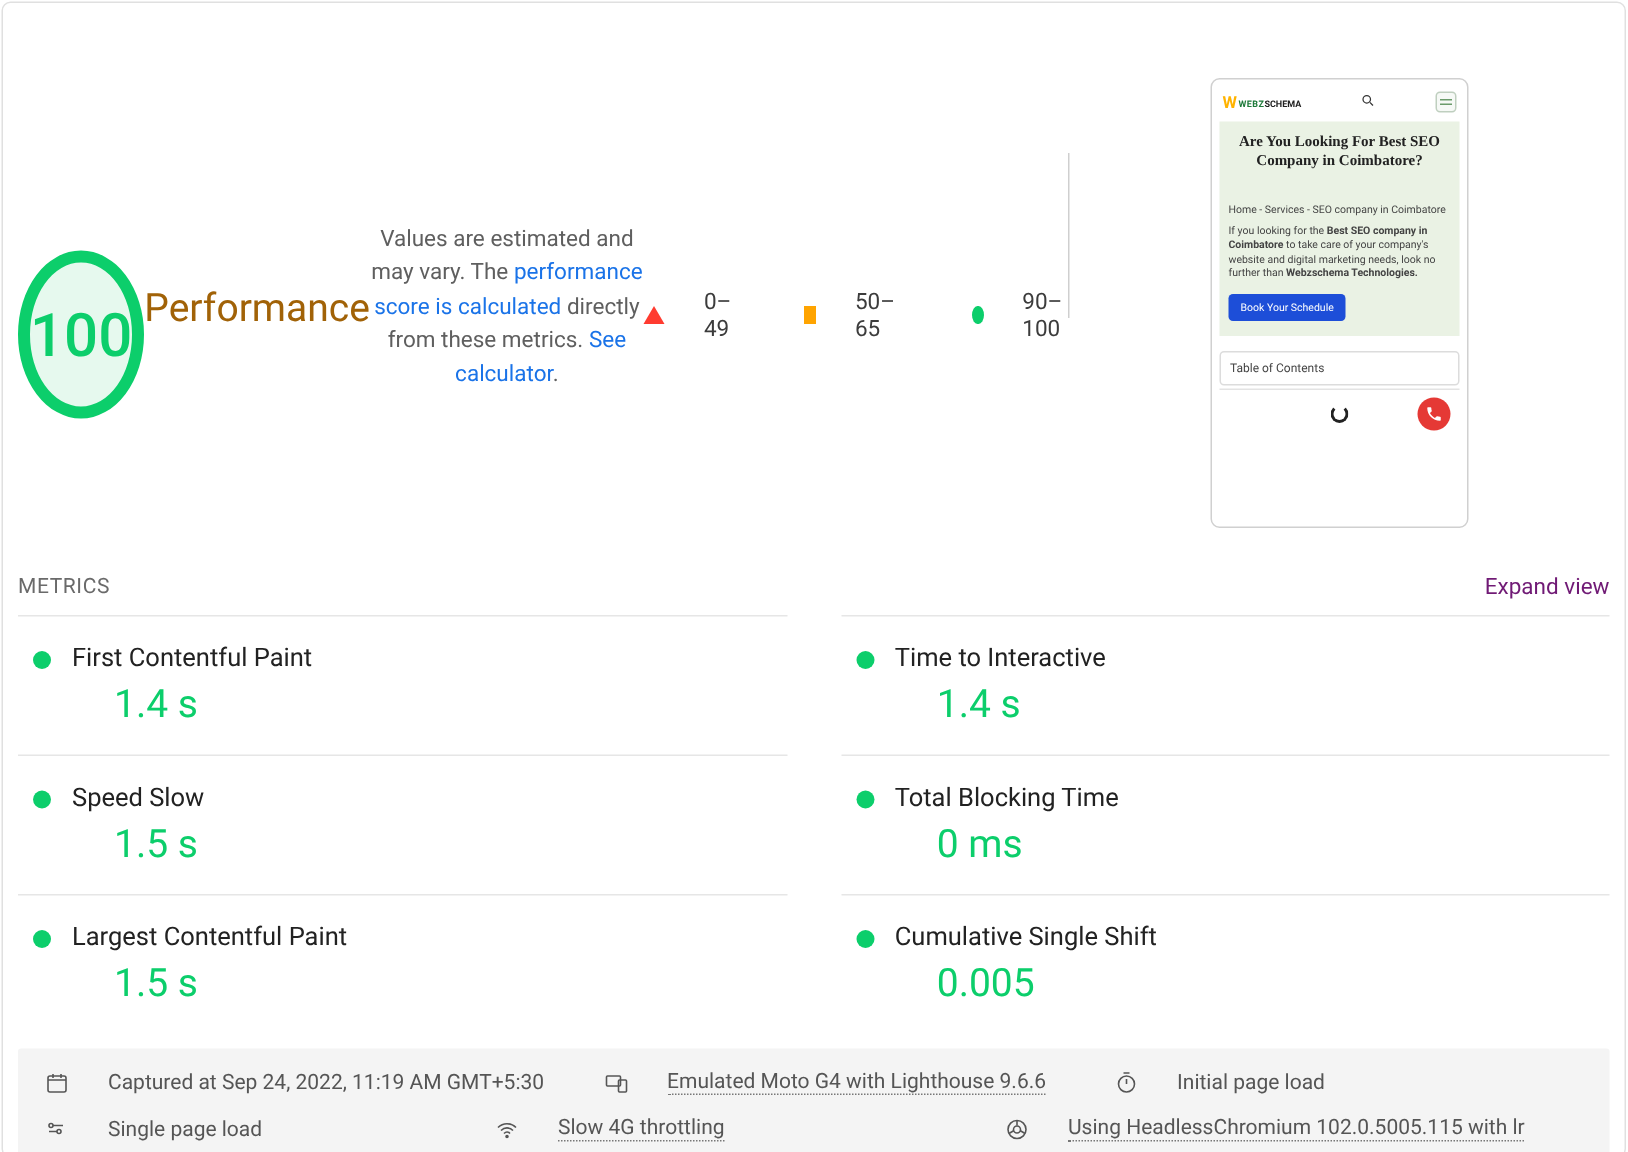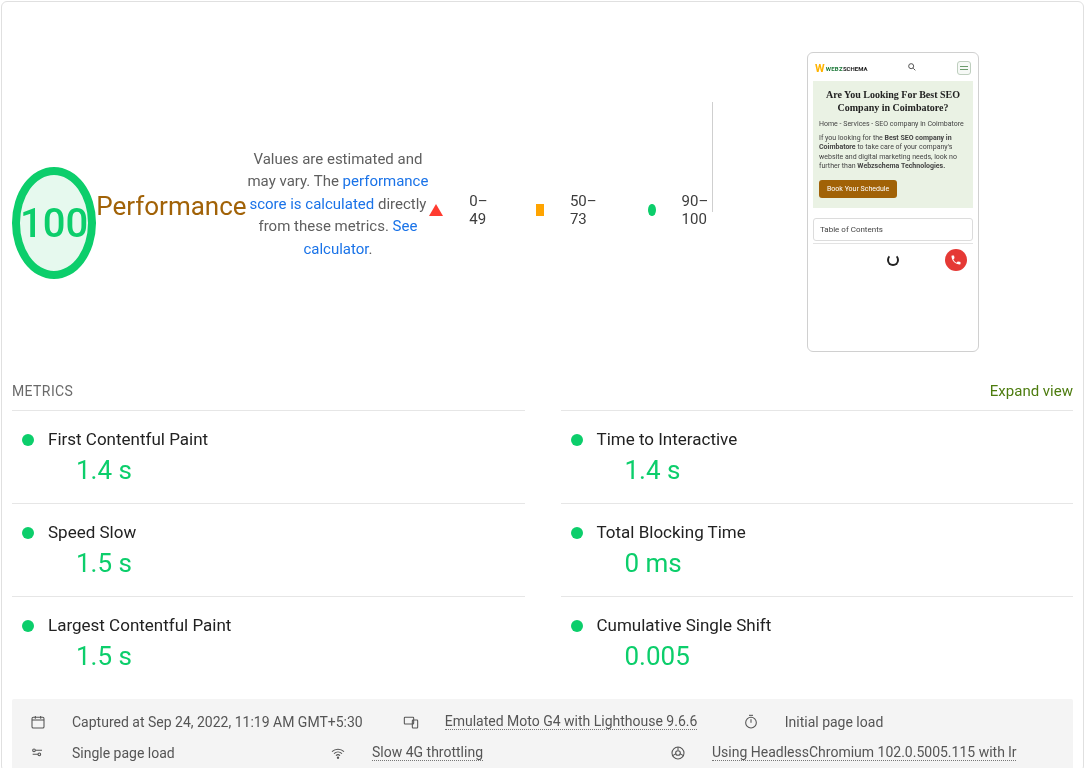--- a/index.html
+++ b/index.html
@@ -23,31 +23,31 @@
   .pv-header { display: flex; align-items: center; justify-content: space-between; padding: 3px 2px 6px 2px; }
   .pv-logo { display:flex; align-items:center; gap:1px; }
   .pv-logo-w { color:#ffb300; font-weight:bold; font-size:11px; }
   .pv-logo-text { color:#1e7a3a; font-weight:bold; font-size:6px; letter-spacing:0.3px;}
   .pv-logo-text2 { color:#222; font-weight:bold; font-size:6px; }
   .pv-search { color:#444; font-size:10px; }
   .pv-menu { width:14px; height:14px; border:1px solid #bfcfbf; border-radius:3px; display:flex; flex-direction:column; justify-content:center; align-items:center; gap:2px; background:#f6f9f6;}
   .pv-menu span{ width:8px; height:1px; background:#6b9b6b; display:block;}
   .pv-hero { background:#eaf2e4; padding:8px 6px 10px 6px; border-radius:0; }
   .pv-title { font-weight:700; text-align:center; font-size:10px; color:#222; line-height:1.25; font-family: Georgia, serif;}
-  .pv-bread { font-size:7px; color:#444; margin-top:6px; }
+  .pv-bread { font-size:7px; color:#444; margin-top:22px; }
   .pv-body { font-size:7px; color:#444; margin-top:6px; line-height:1.35; }
-  .pv-btn { background:#a16207; color:#fff; font-size:7px; padding:5px 8px; border-radius:3px; display:inline-block; margin-top:8px; }
+  .pv-btn { background:#1d4ed8; color:#fff; font-size:7px; padding:5px 8px; border-radius:3px; display:inline-block; margin-top:8px; }
   .pv-toc { border:1px solid #dcdcdc; border-radius:3px; padding:6px 6px; font-size:8px; color:#444; margin-top:10px; background:#fff;}
   .pv-bottom { height:34px; border-top:1px solid #e3e3e3; display:flex; align-items:center; justify-content:center; position:relative; margin-top:2px;}
   .pv-spinner { width:12px; height:12px; border:2px solid #222; border-top-color:transparent; border-radius:50%; }
   .pv-call { position:absolute; right:6px; width:22px; height:22px; border-radius:50%; background:#e53935; display:flex; align-items:center; justify-content:center; }
   .pv-call svg { width:12px; height:12px; fill:#fff; }
 
   .section-head { display:flex; justify-content:space-between; align-items:center; padding: 0 10px 10px 10px; color:#6a6a6a; font-size:14px; letter-spacing:0.4px;}
-  .expand { color:#4d7c0f; font-size:15px; letter-spacing:0; }
+  .expand { color:#701a75; font-size:15px; letter-spacing:0; }
 
   .metrics { display:grid; grid-template-columns: 1fr 1fr; gap: 0 36px; padding: 0 10px; }
   .metric { border-top:1px solid #e6e6e6; padding:18px 0 18px 0; display:flex; align-items:flex-start; gap:14px; }
   .dot { width:12px; height:12px; border-radius:50%; background:#0cce6b; margin-top:5px; margin-left:10px; flex-shrink:0;}
   .m-body { flex:1; }
   .m-label { font-size:17px; color:#222; }
   .m-val { font-size:26px; color:#0cce6b; margin-top:6px; font-weight:400;margin-left:28px; }
 
   .footer { background:#f4f4f4; margin:10px 10px 0 10px; padding:14px 18px 10px 18px; display:flex; flex-wrap:wrap; column-gap:40px; row-gap:14px; font-size:14px; color:#555; border-radius:2px 2px 0 0;}
   .f-item { display:flex; align-items:center; gap:26px; min-width:300px;}
@@ -68,21 +68,21 @@
       <div class="desc">
         <span>Values are estimated and may vary. The </span><a href="#">performance score is calculated</a><span> directly from these metrics. </span><a href="#">See calculator</a><span>.</span>
       </div>
       <div class="legend">
         <div class="legend-item">
             <span class="tri"></span>
             <span>0–49</span>
           </div>
         <div class="legend-item">
             <span class="sq"></span>
-            <span>50–73</span>
+            <span>50–65</span>
           </div>
         <div class="legend-item">
             <span class="circ-g"></span>
             <span>90–100</span>
           </div>
       </div>
       <div class="divider"></div>
     </div>
 
     <div class="right-col">

